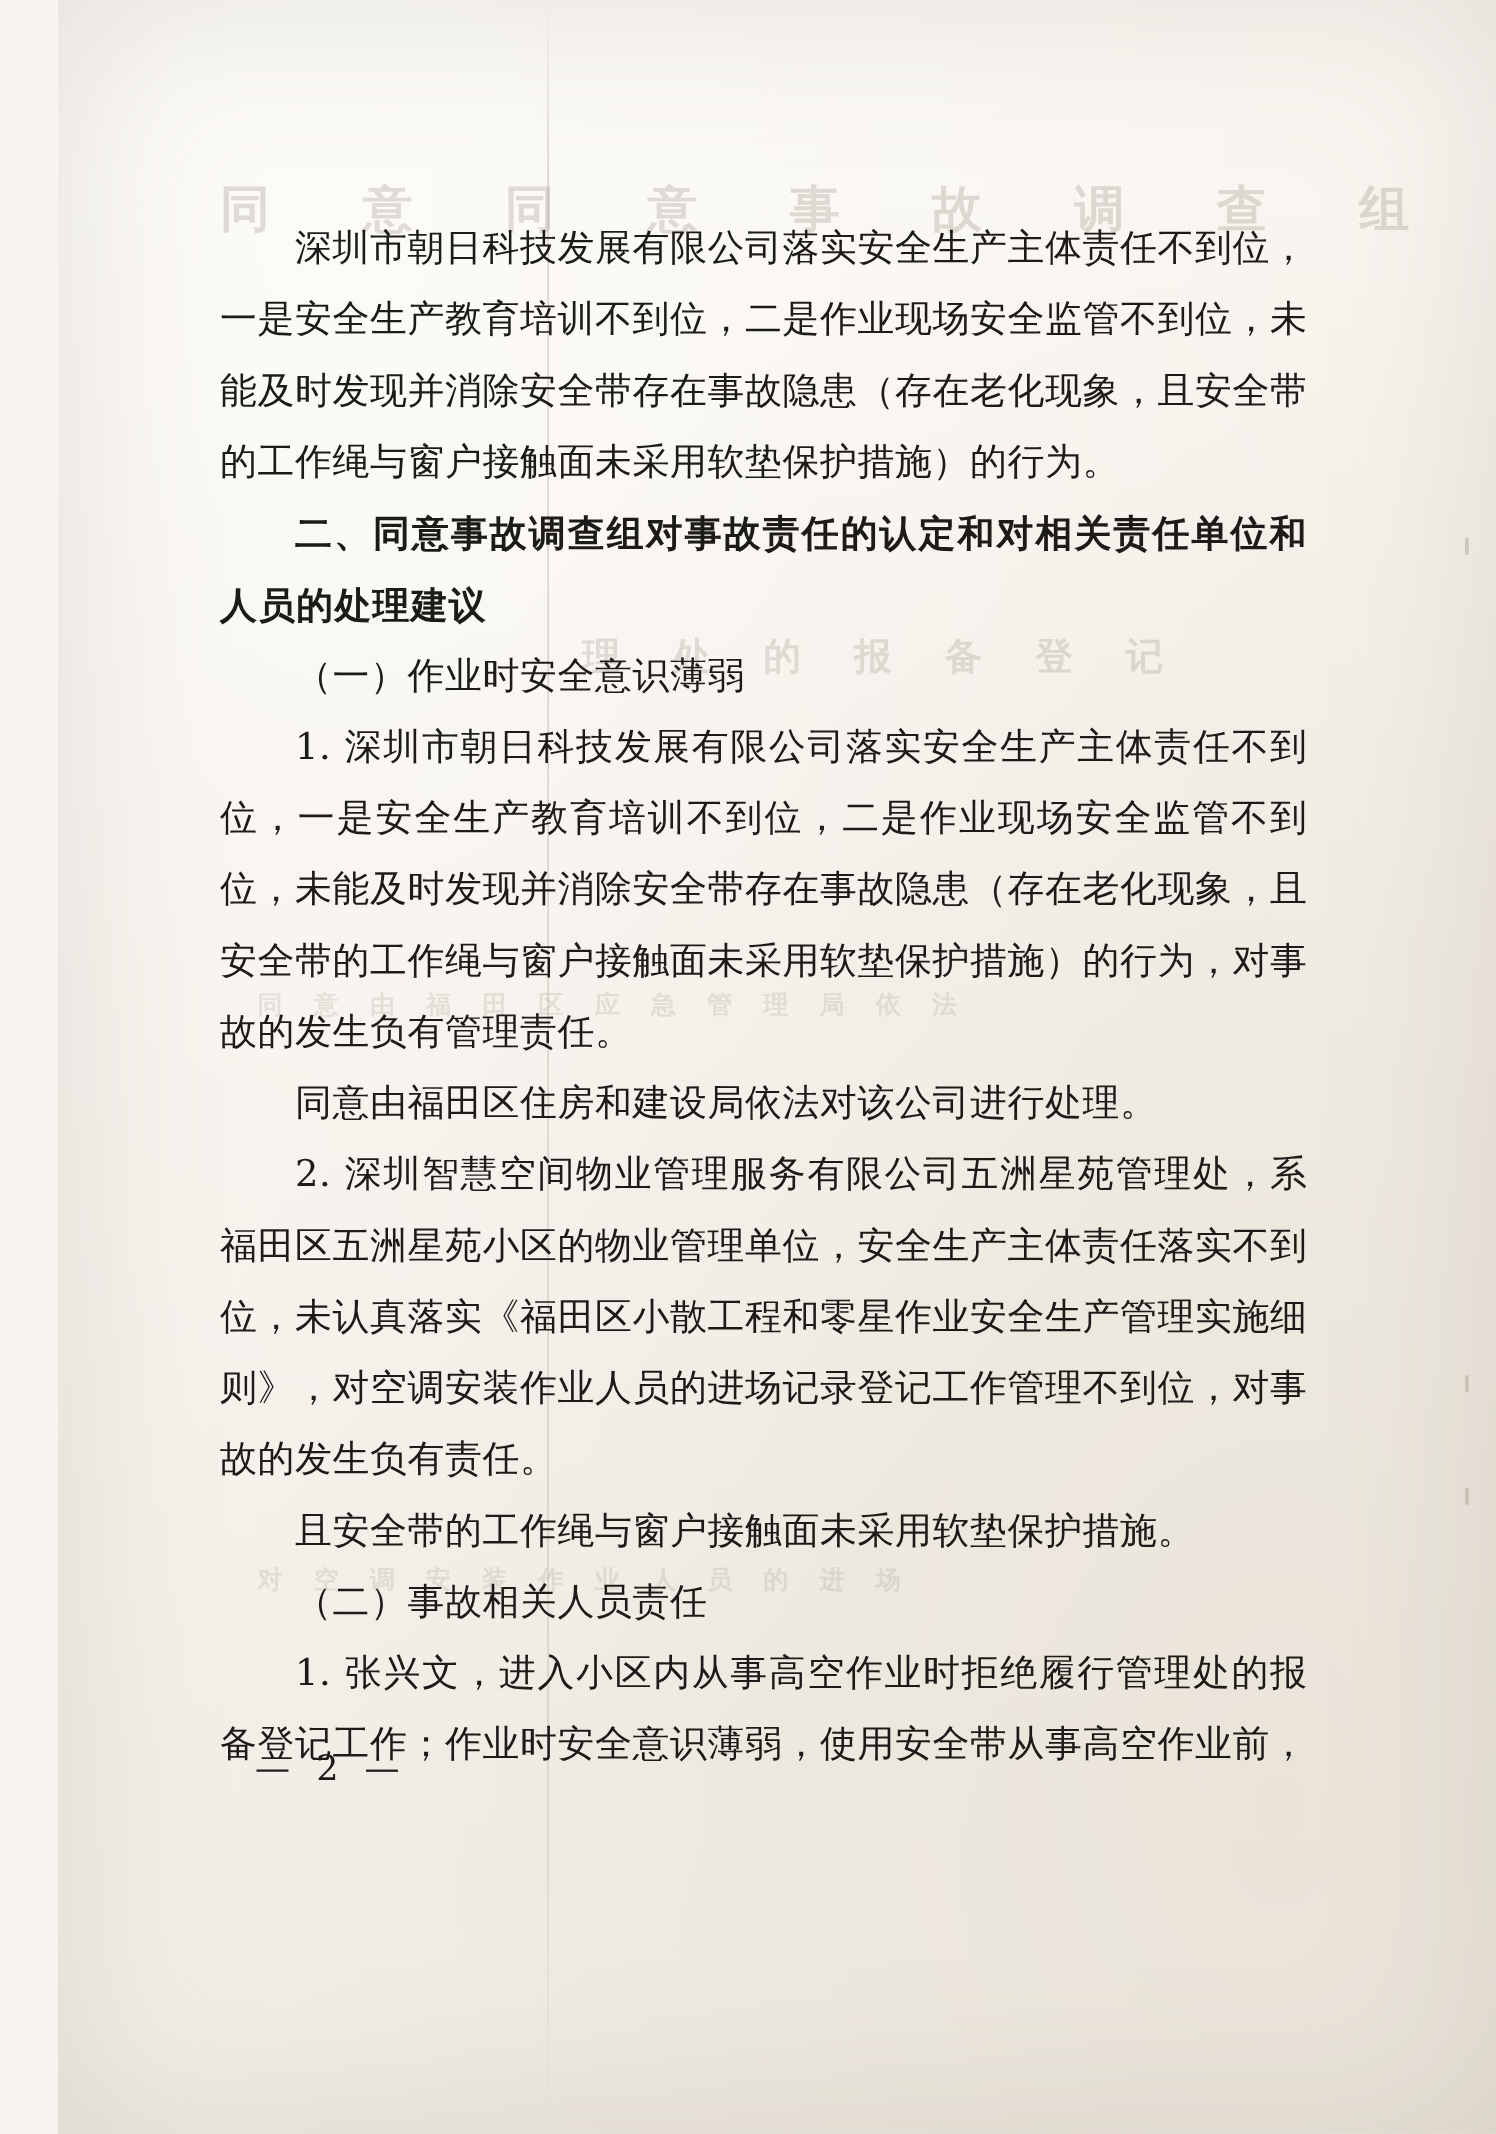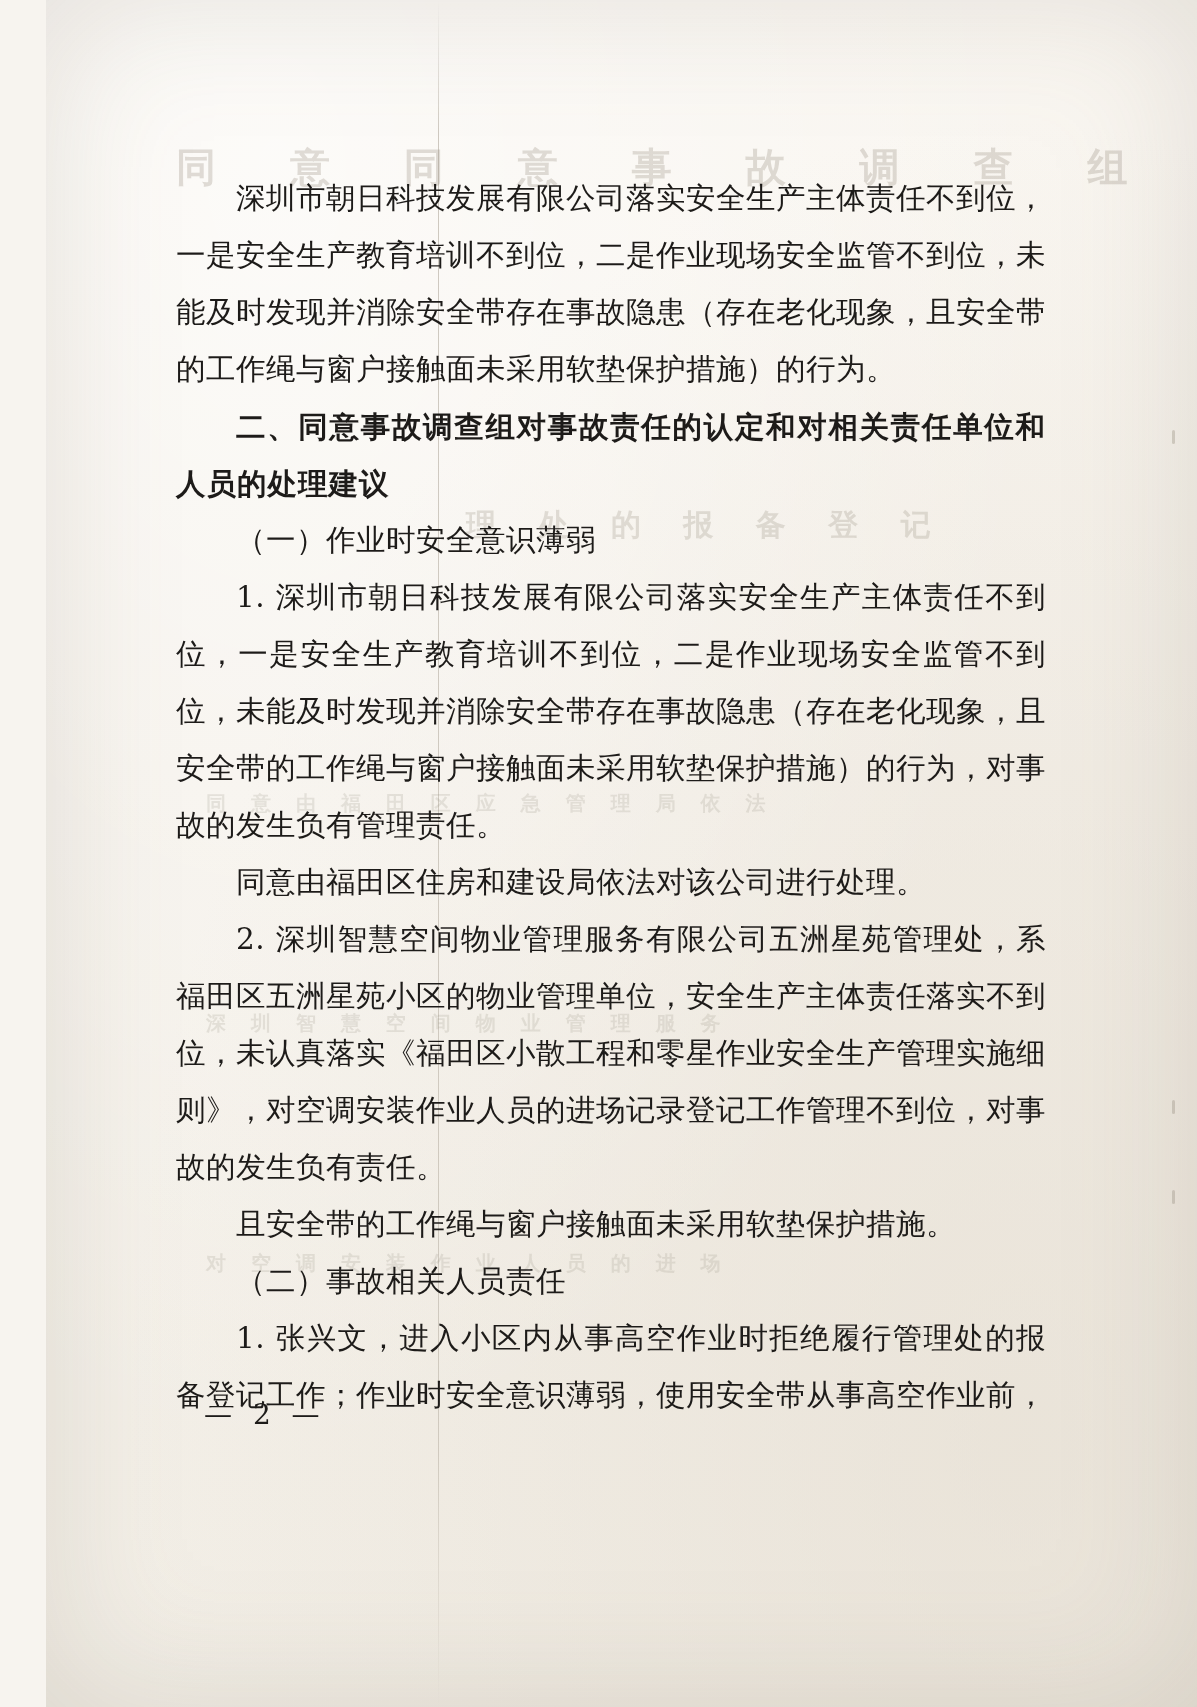--- a/index.html
+++ b/index.html
@@ -129,21 +129,20 @@
 
   <div class="fold-line"></div>
 
   <div class="edge-mark" style="top:430px;"></div>
   <div class="edge-mark" style="top:1100px;"></div>
   <div class="edge-mark" style="top:1190px;"></div>
 
   <div class="ghost ghost-title">同 意 同 意 事 故 调 查 组</div>
   <div class="ghost ghost-sub2">理 处 的 报 备 登 记</div>
   <div class="ghost ghost-line" style="top:790px;">同 意 由 福 田 区 应 急 管 理 局 依 法</div>
-  <div class="ghost ghost-line" style="top:1010px;">深 圳 智 慧 空 间 物 业 管 理 服 务</div>
   <div class="ghost ghost-line" style="top:1250px;">对 空 调 安 装 作 业 人 员 的 进 场</div>
 
   <div class="content">
     <p class="indent">深圳市朝日科技发展有限公司落实安全生产主体责任不到位，一是安全生产教育培训不到位，二是作业现场安全监管不到位，未能及时发现并消除安全带存在事故隐患（存在老化现象，且安全带的工作绳与窗户接触面未采用软垫保护措施）的行为。</p>
     <p class="heading">二、同意事故调查组对事故责任的认定和对相关责任单位和人员的处理建议</p>
     <p class="indent">（一）作业时安全意识薄弱</p>
     <p class="indent">1. 深圳市朝日科技发展有限公司落实安全生产主体责任不到位，一是安全生产教育培训不到位，二是作业现场安全监管不到位，未能及时发现并消除安全带存在事故隐患（存在老化现象，且安全带的工作绳与窗户接触面未采用软垫保护措施）的行为，对事故的发生负有管理责任。</p>
     <p class="indent">同意由福田区住房和建设局依法对该公司进行处理。</p>
     <p class="indent">2. 深圳智慧空间物业管理服务有限公司五洲星苑管理处，系福田区五洲星苑小区的物业管理单位，安全生产主体责任落实不到位，未认真落实《福田区小散工程和零星作业安全生产管理实施细则》，对空调安装作业人员的进场记录登记工作管理不到位，对事故的发生负有责任。</p>
     <p class="indent">且安全带的工作绳与窗户接触面未采用软垫保护措施。</p>

